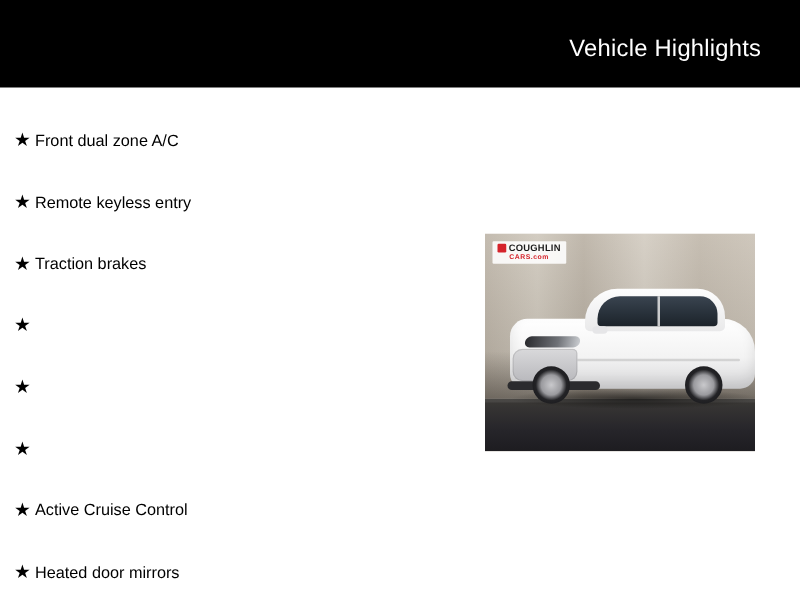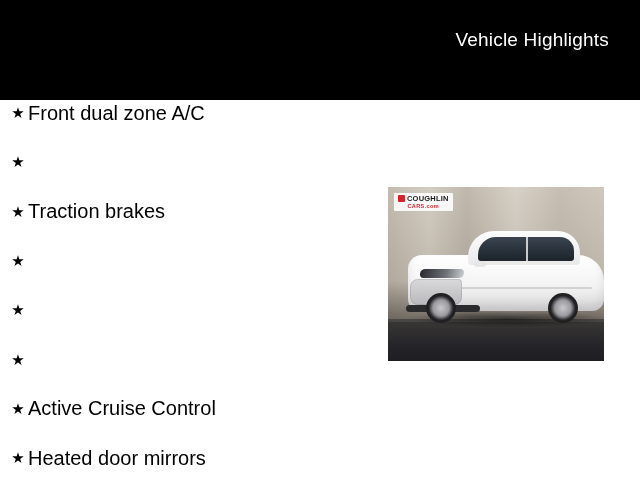--- a/index.html
+++ b/index.html
@@ -17,21 +17,21 @@
     position: relative;
     width: 640px;
     height: 480px;
     background: #ffffff;
   }
   .header-bar {
     position: absolute;
     left: 0;
     top: 0;
     width: 640px;
-    height: 100px;
+    height: 70px;
     background: #000000;
   }
   .header-title {
     position: absolute;
     right: 31px;
     top: 29px;
     color: #ffffff;
     font-size: 19px;
     line-height: 22px;
     letter-spacing: 0.2px;
@@ -52,21 +52,21 @@
   .bullet-star {
     width: 20px;
     flex: 0 0 20px;
     text-align: center;
     color: #000000;
     font-size: 15px;
     line-height: 15px;
   }
   .feature-label {
     color: #000000;
-    font-size: 20px;
+    font-size: 13px;
     line-height: 20px;
     white-space: nowrap;
   }
   .vehicle-photo {
     position: absolute;
     left: 388px;
     top: 187px;
     width: 216px;
     height: 174px;
     overflow: hidden;
@@ -263,20 +263,21 @@
 
   <div class="features">
 
     <div class="feature-row">
       <span class="bullet-star">★</span>
       <span class="feature-label">Front dual zone A/C</span>
     </div>
 
     <div class="feature-row">
       <span class="bullet-star">★</span>
+      <span class="feature-label">Remote keyless entry</span>
     </div>
 
     <div class="feature-row">
       <span class="bullet-star">★</span>
       <span class="feature-label">Traction brakes</span>
     </div>
 
     <div class="feature-row">
       <span class="bullet-star">★</span>
     </div>

